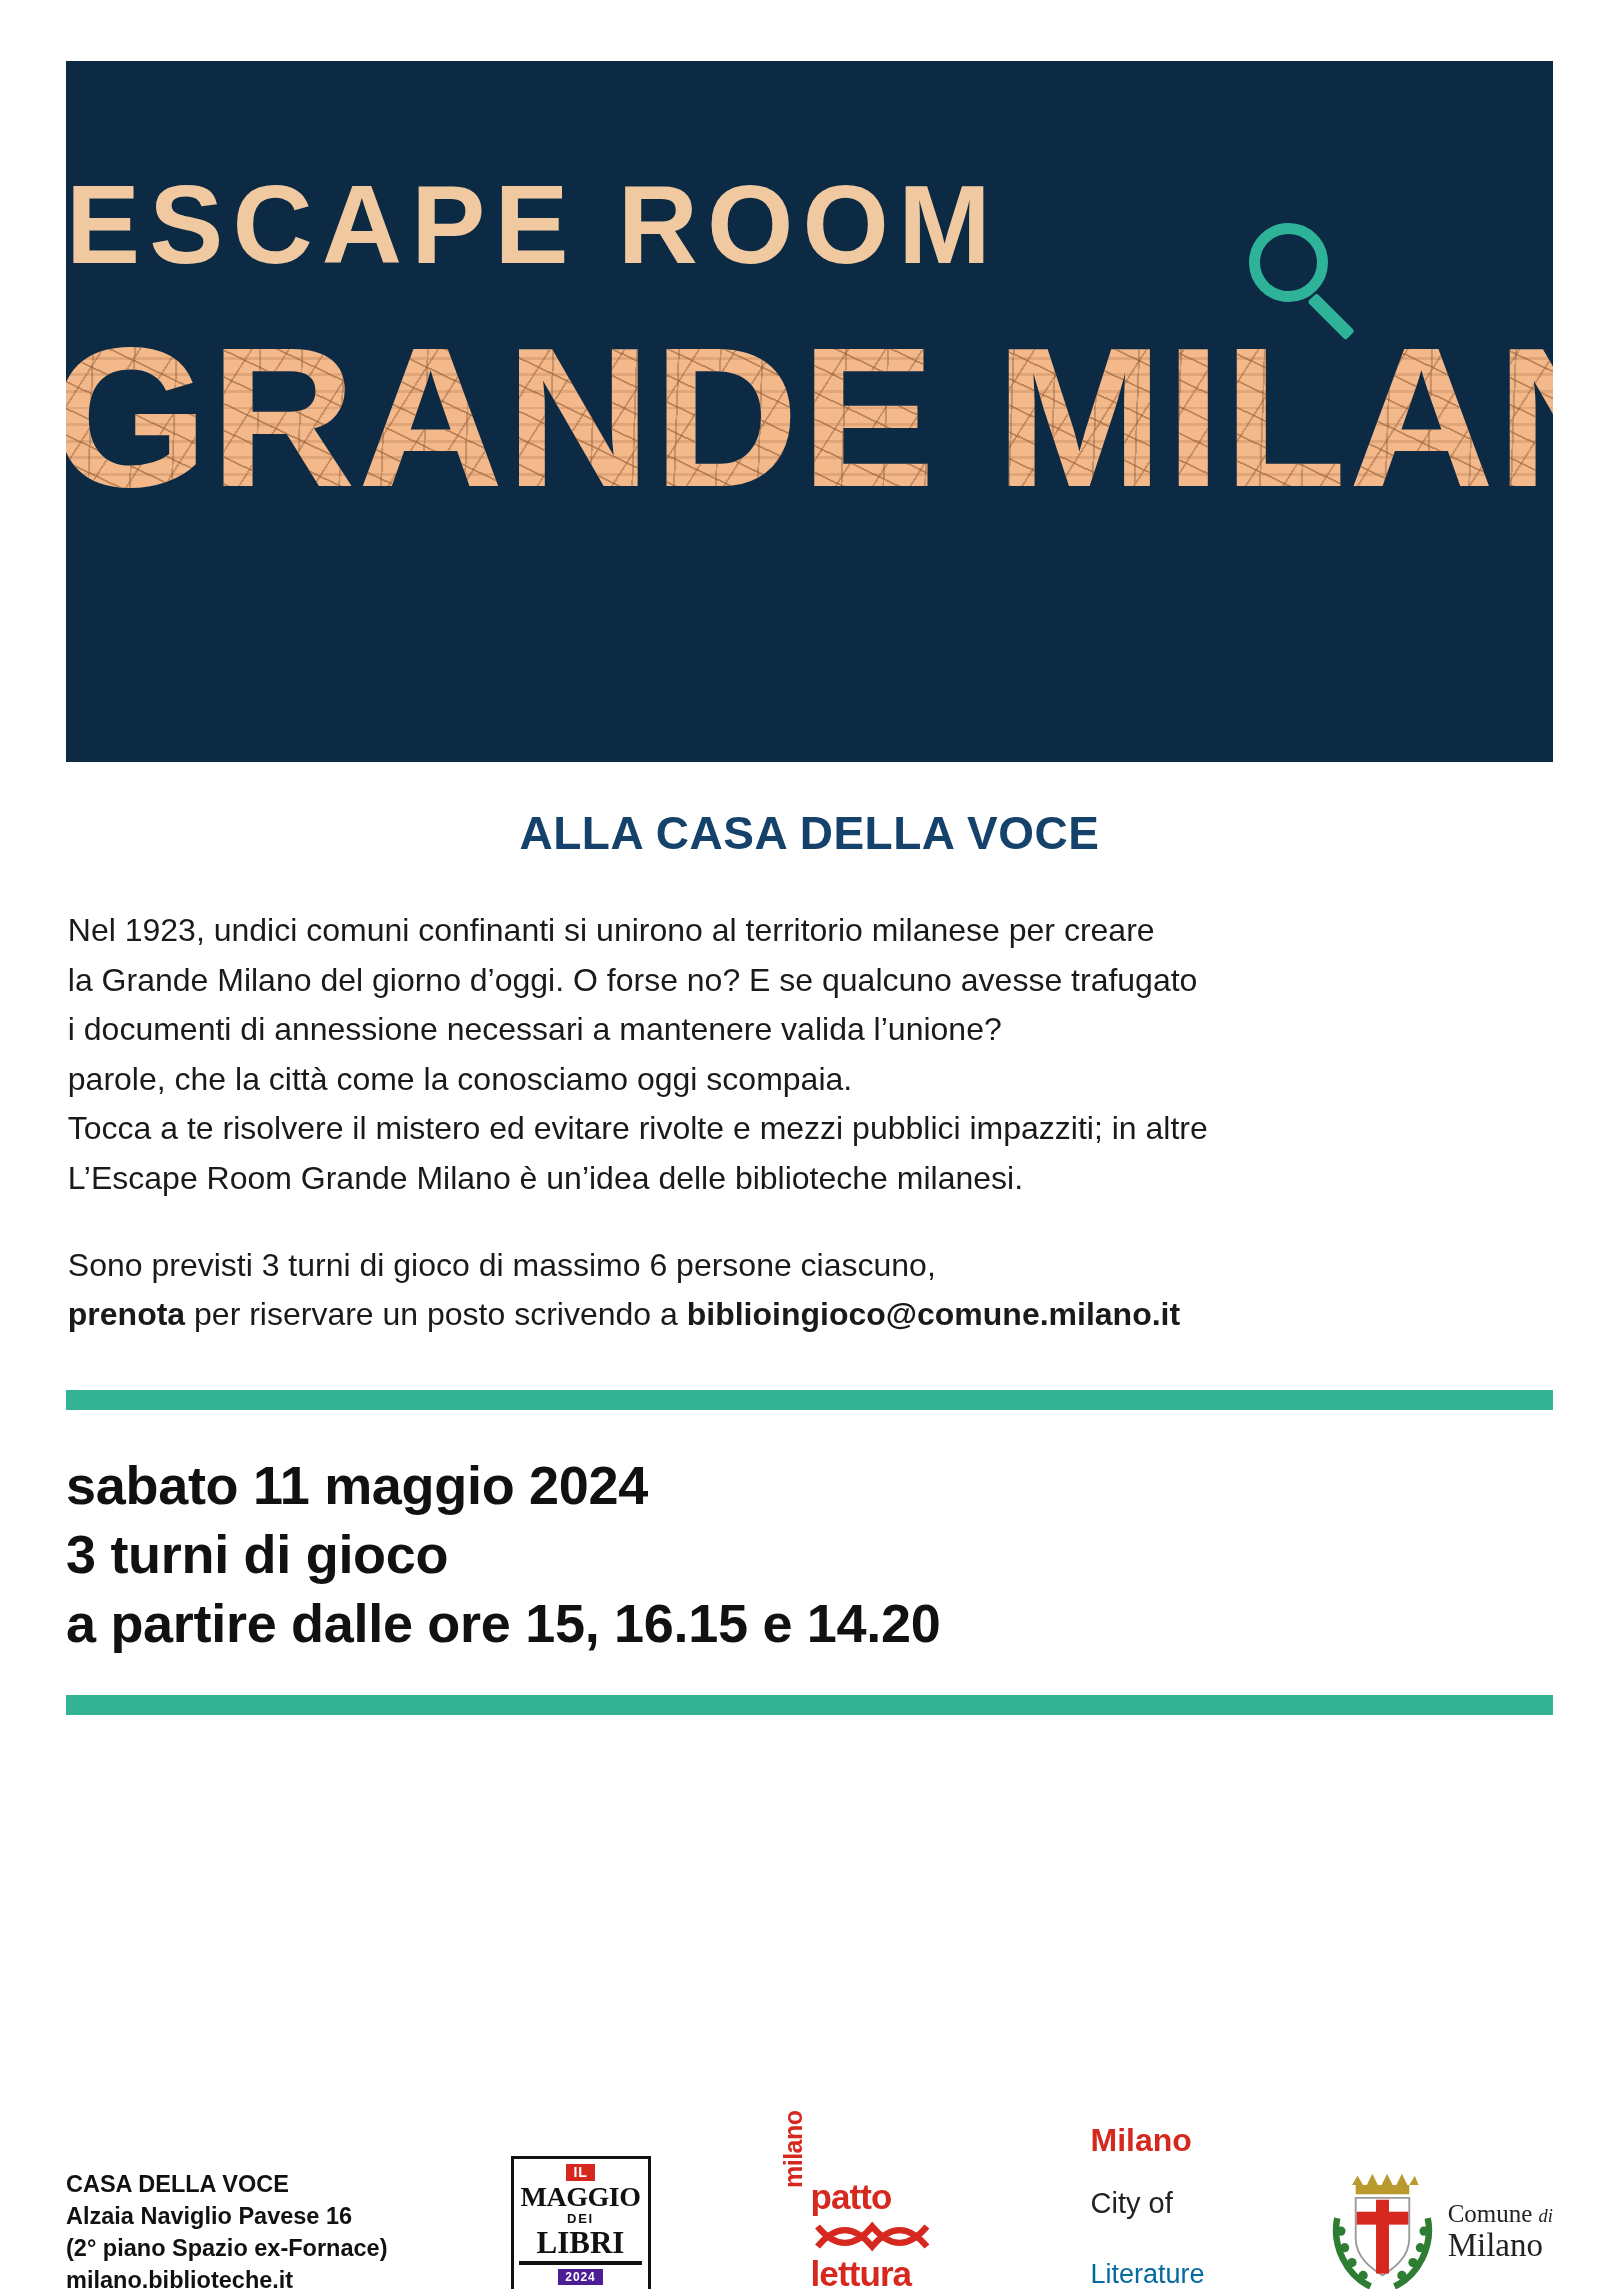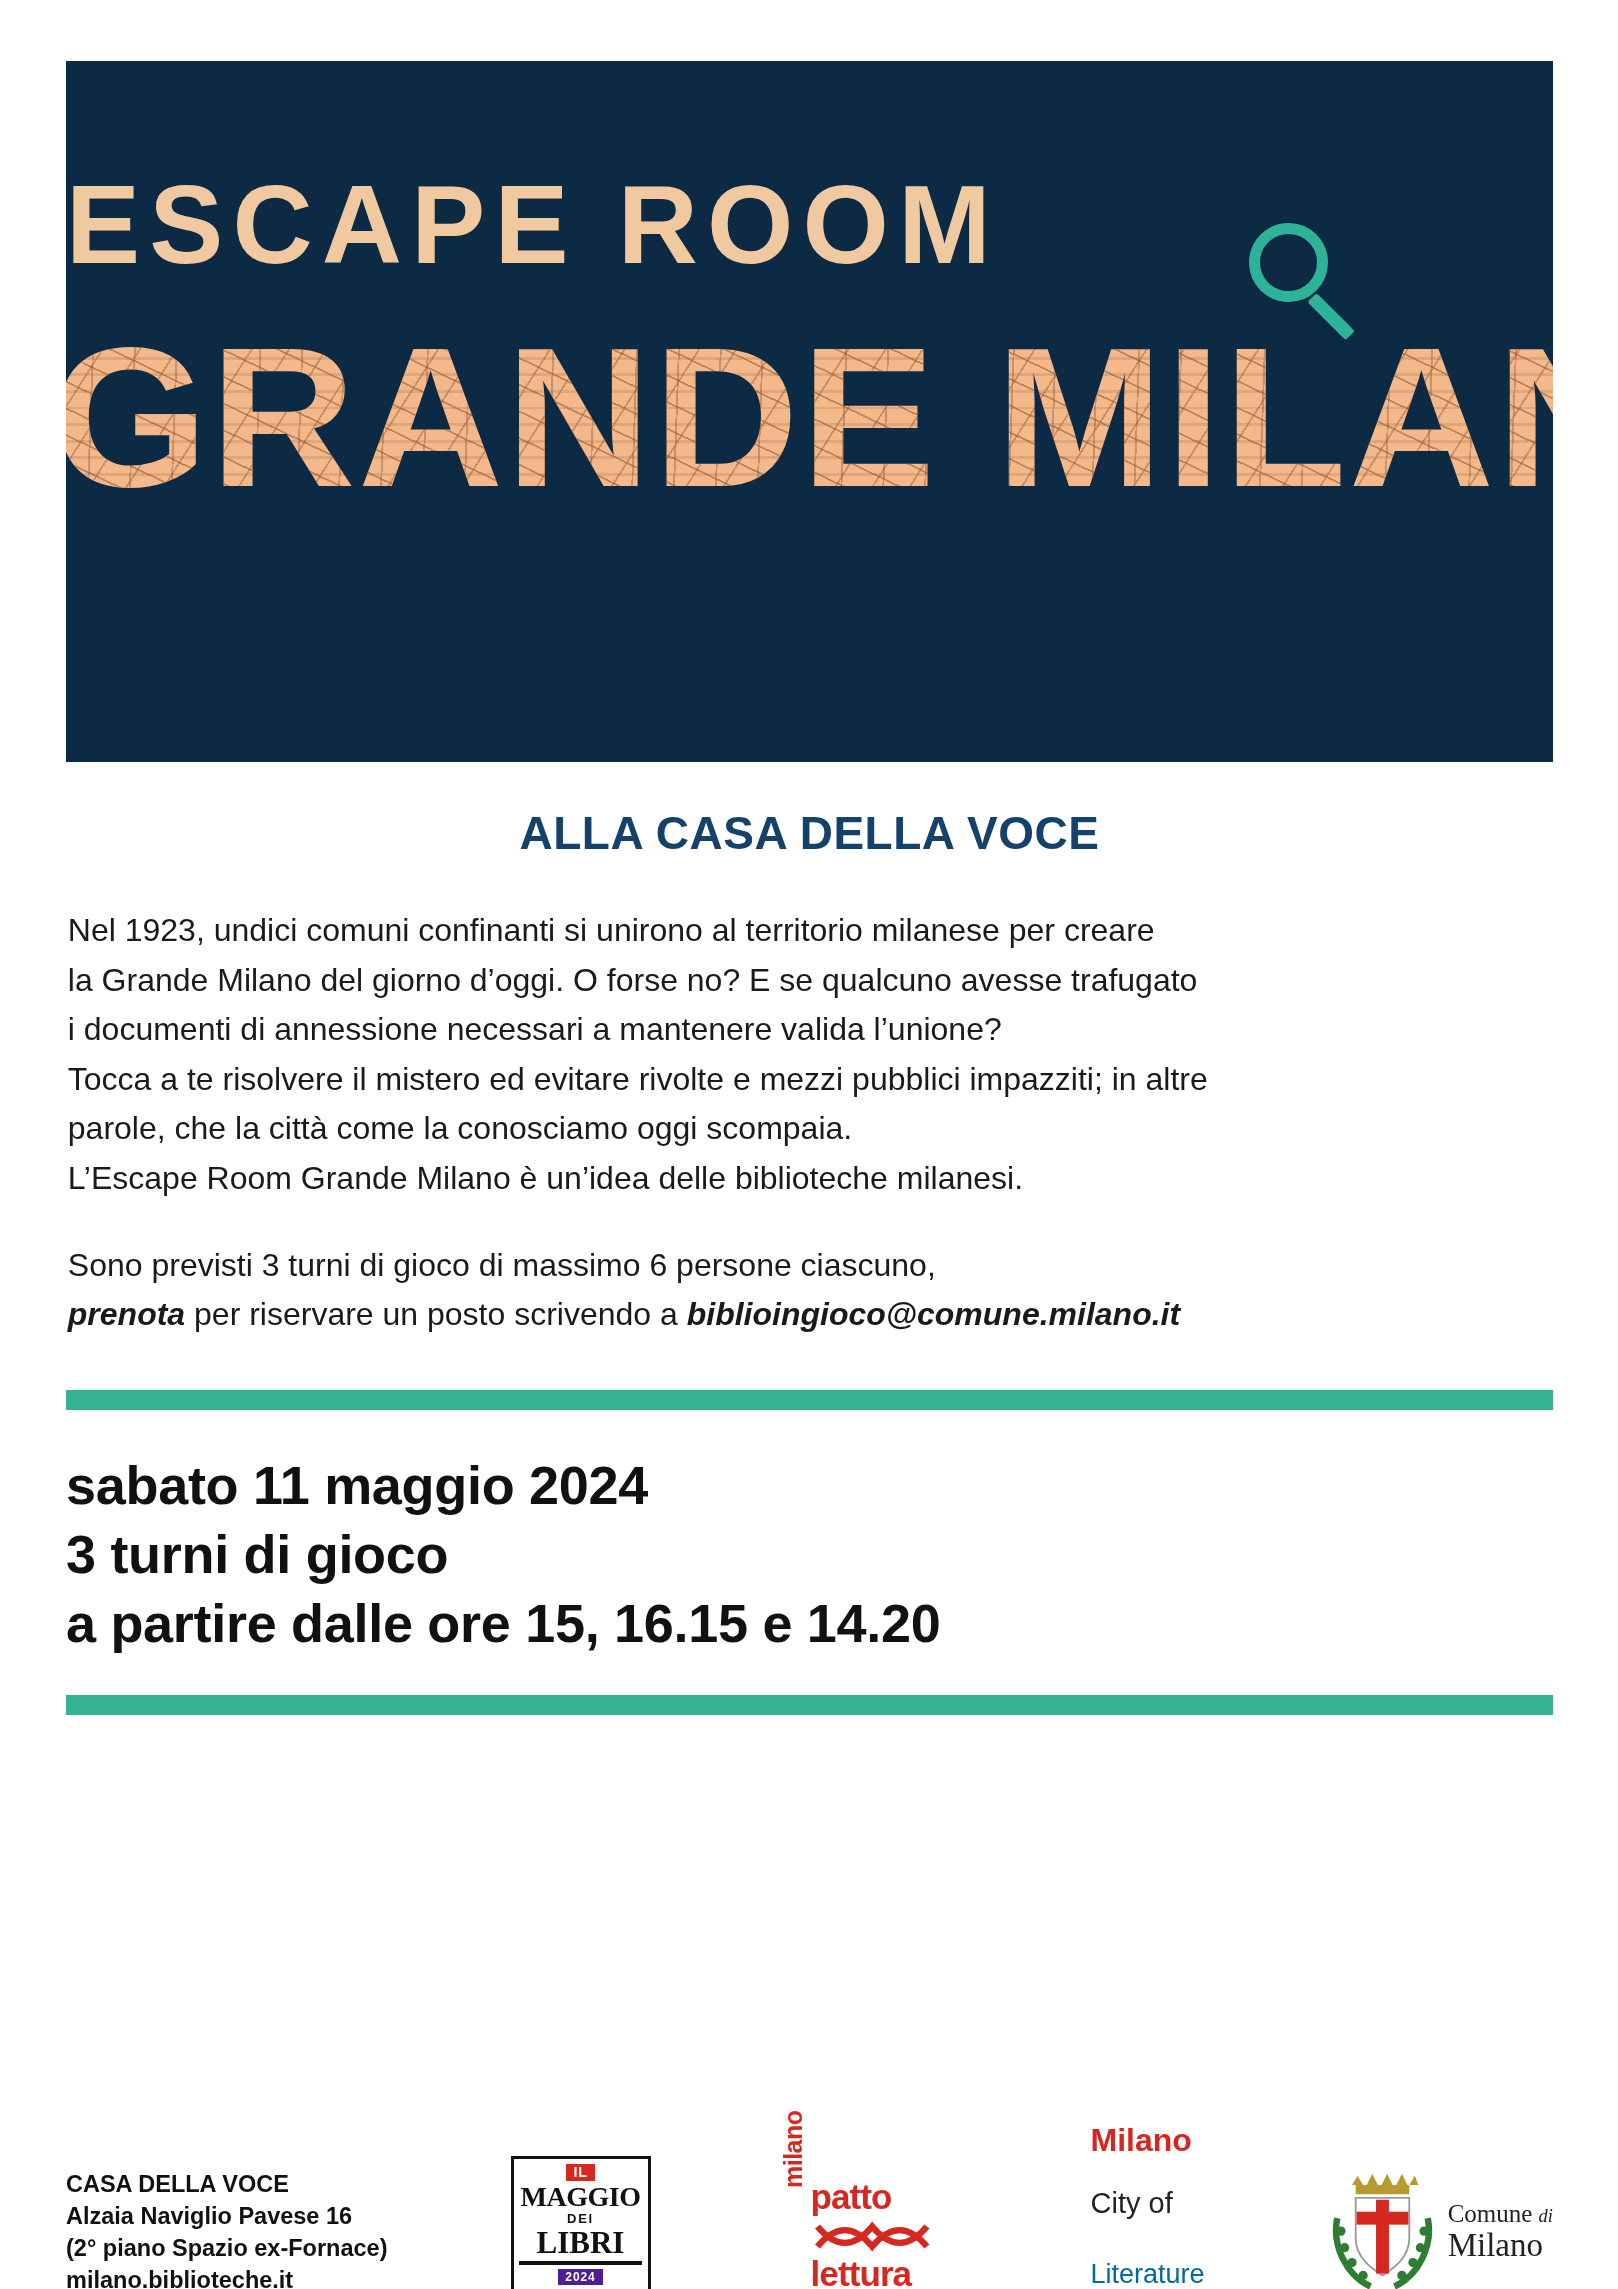--- a/index.html
+++ b/index.html
@@ -110,21 +110,21 @@
   
   .body-text {
     margin-top: 46px;
     font-size: 32px;
     line-height: 1.55;
     color: #1a1a1a;
     padding: 0 1.8px;
   }
   .body-text p { margin: 0; }
   .body-text .gap { height: 37px; }
-  .body-text b { font-weight: bold; font-style: italic; }
+  .body-text b { font-weight: bold; }
 
   
   .rule {
     height: 20px;
     background: #33b394;
     margin-top: 50px;
   }
   .rule.second { margin-top: 37px; }
   .date-block {
     margin-top: 41px;
@@ -284,22 +284,22 @@
       <div class="grande-milano">GRANDE MILANO</div>
     </div>
   </div>
 
   <div class="subtitle">ALLA CASA DELLA VOCE</div>
 
   <div class="body-text">
     <p>Nel 1923, undici comuni confinanti si unirono al territorio milanese per creare</p>
     <p>la Grande Milano del giorno d’oggi.  O forse no? E se qualcuno avesse trafugato</p>
     <p>i documenti di annessione necessari a mantenere valida l’unione?</p>
+    <p>parole, che la città come la conosciamo oggi scompaia.</p>
     <p>Tocca a te risolvere il mistero ed evitare rivolte e mezzi pubblici impazziti; in altre</p>
-    <p>parole, che la città come la conosciamo oggi scompaia.</p>
     <p>L’Escape Room Grande Milano è un’idea delle biblioteche milanesi.</p>
     <div class="gap"></div>
     <p>Sono previsti 3 turni di gioco di massimo 6 persone ciascuno,</p>
     <p><b>prenota</b><span> per riservare un posto scrivendo a </span><b>biblioingioco@comune.milano.it</b></p>
   </div>
 
   <div class="rule"></div>
   <div class="date-block">
     <div>sabato 11 maggio 2024</div>
     <div>3 turni di gioco</div>

